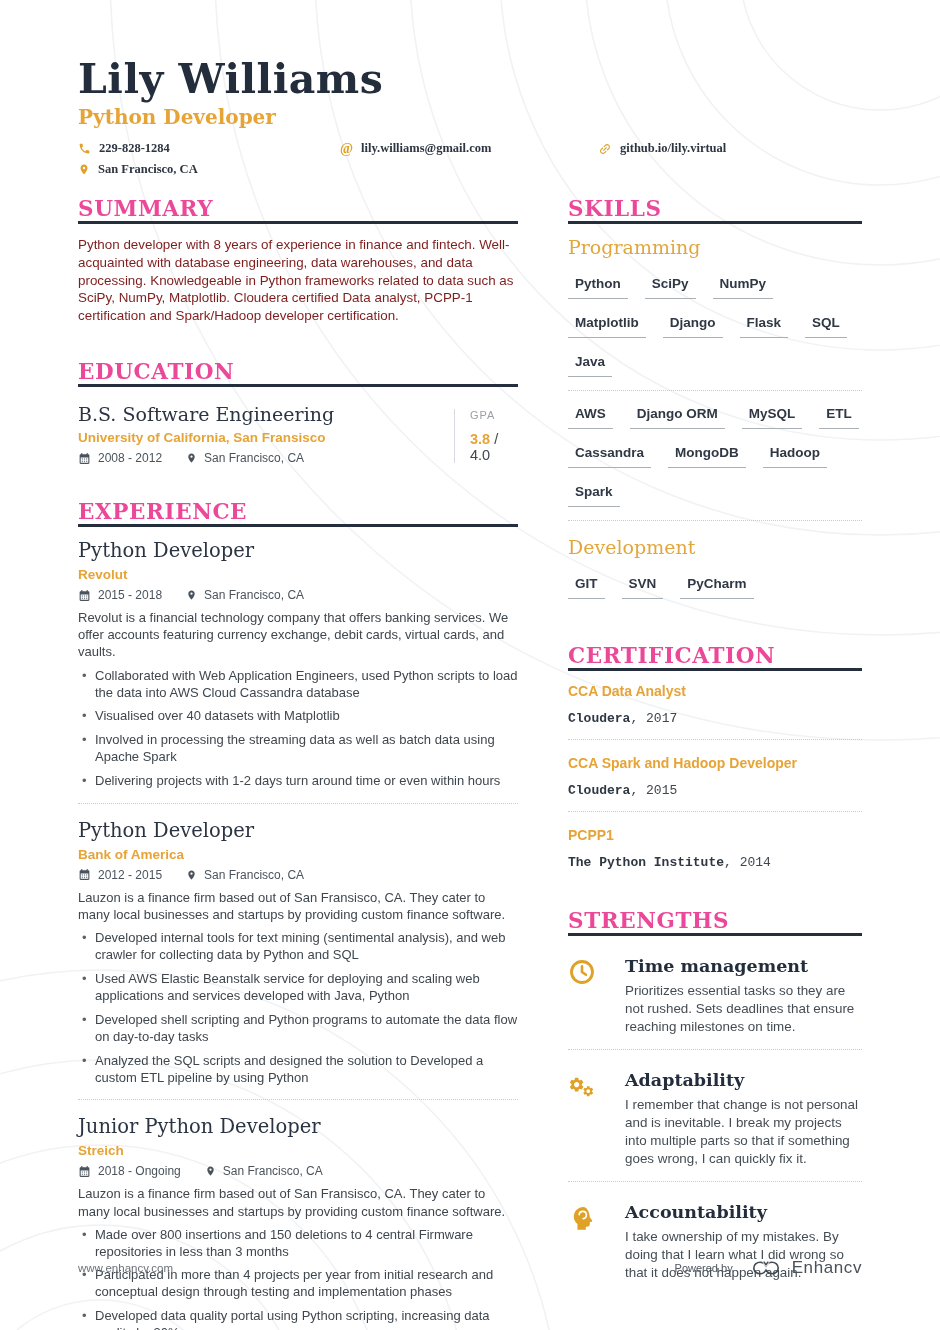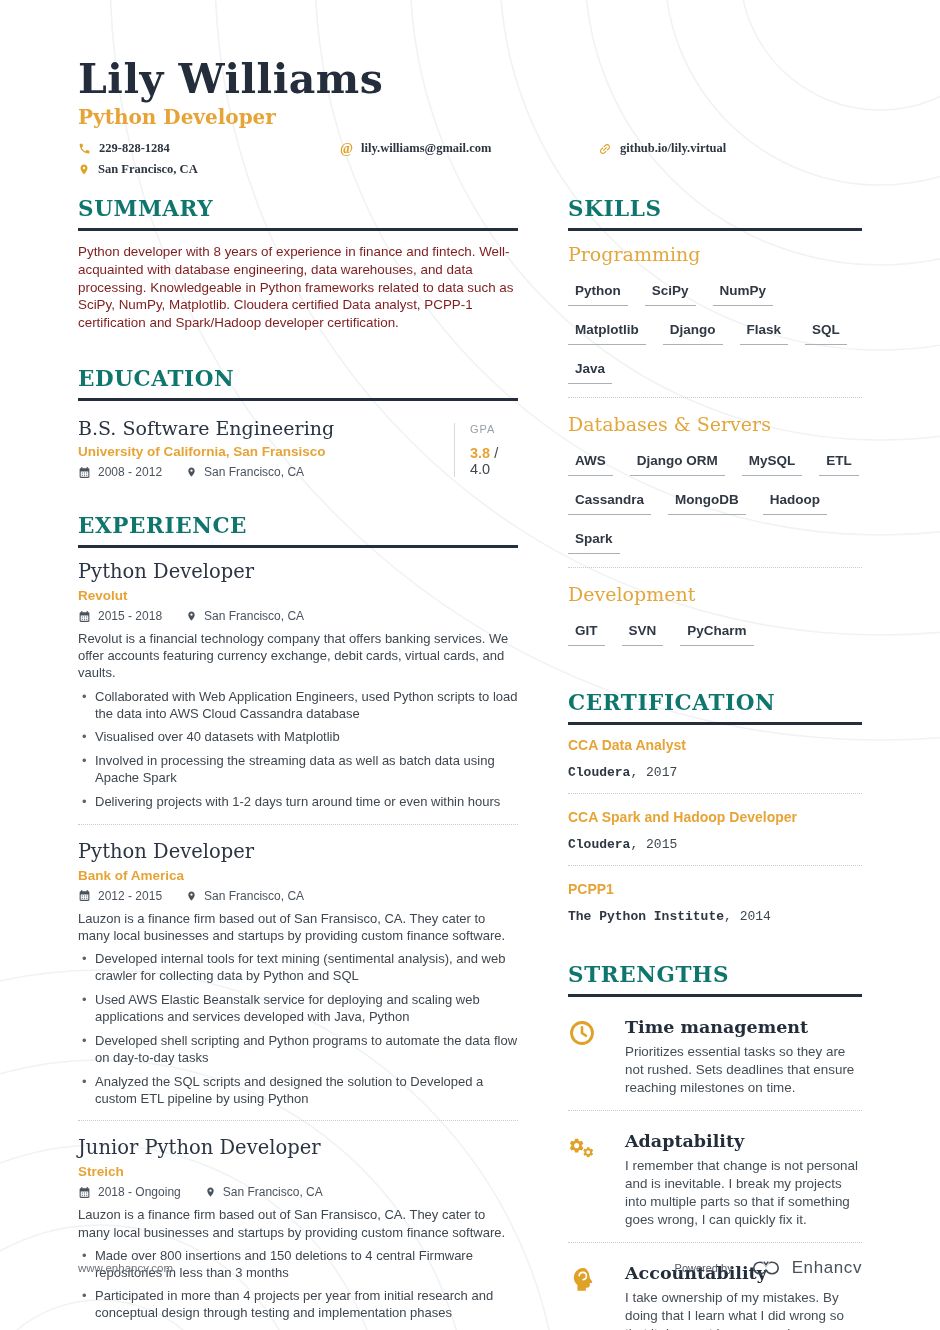--- a/index.html
+++ b/index.html
@@ -18,21 +18,21 @@
   .headline { font-family:"DejaVu Serif","Liberation Serif",serif; font-weight:700; font-size:20px; color:#e6a437; margin-top:4px; }
   .contact { position:relative; margin-top:12px; height:42px; }
   .c-item { position:absolute; display:flex; align-items:center; gap:8px; font-size:12.5px; font-weight:700; color:#2c3540;font-family:Liberation Serif, serif; }
   .c-item svg { flex:0 0 auto; }
   .at-glyph { color:#dfa126; font-weight:700; font-size:14px; line-height:1; }
 
   
   .col-left  { left:78px;  top:196px; width:440px; }
   .col-right { left:568px; top:196px; width:294px; }
 
-  .sec-head { font-family:"DejaVu Serif","Liberation Serif",serif; font-weight:700; font-size:21.5px; letter-spacing:.6px; color:#0f766e; border-bottom:3px solid #242e3d; padding-bottom:7px; margin:0 0 12px 0; }
+  .sec-head { font-family:"DejaVu Serif","Liberation Serif",serif; font-weight:700; font-size:21.5px; letter-spacing:.6px; color:#ec4899; border-bottom:3px solid #242e3d; margin:0 0 12px 0; }
 
   .body-text { font-size:13.4px; line-height:1.33; color:#7f1d1d; }
 
   
   .edu { position:relative; margin-top:16px; }
   .degree { font-family:"DejaVu Serif","Liberation Serif",serif; font-size:19px; color:#2b3442; }
   .org { font-size:13.5px; font-weight:700; color:#e6a437; margin-top:5px; }
   .meta { display:flex; align-items:center; gap:7px; font-size:12px; color:#4a535c; margin-top:6px; }
   .meta .gap { width:10px; }
   .gpa { position:absolute; right:0; top:6px; width:64px; border-left:1px solid #d6dade; padding-left:15px; }
@@ -246,21 +246,20 @@
         <span class="tag">SciPy</span>
         <span class="tag">NumPy</span>
         <span class="tag">Matplotlib</span>
         <span class="tag">Django</span>
         <span class="tag">Flask</span>
         <span class="tag">SQL</span>
         <span class="tag">Java</span>
       </div>
       <div class="dotsep"></div>
 
-      <div class="group-name">Databases &amp; Servers</div>
       <div class="tags">
         <span class="tag">AWS</span>
         <span class="tag">Django ORM</span>
         <span class="tag">MySQL</span>
         <span class="tag">ETL</span>
         <span class="tag">Cassandra</span>
         <span class="tag">MongoDB</span>
         <span class="tag">Hadoop</span>
         <span class="tag">Spark</span>
       </div>

